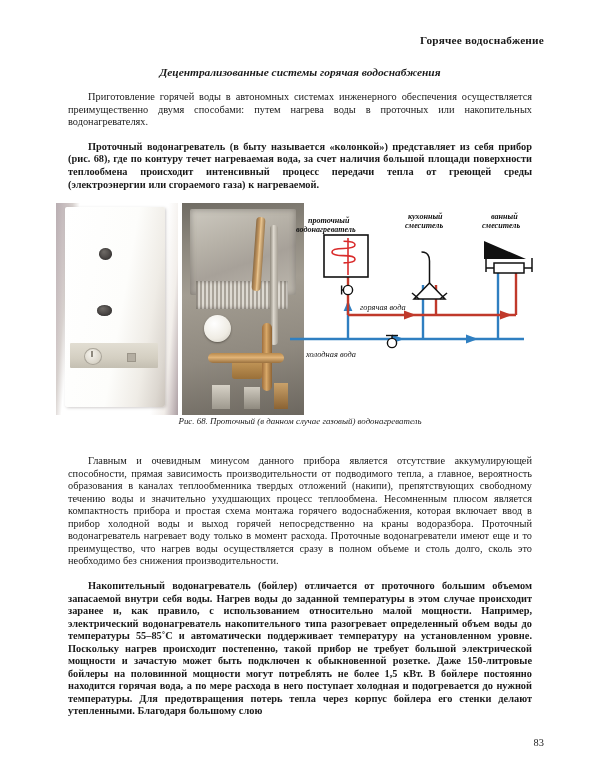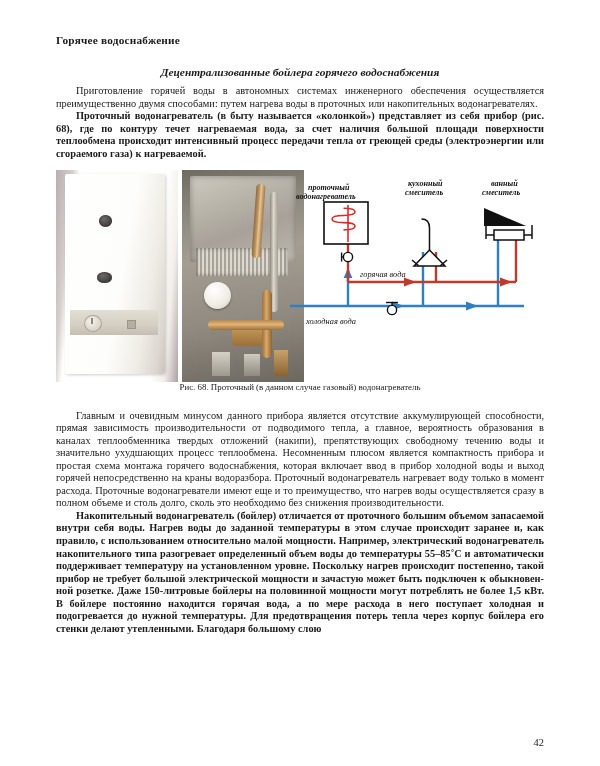--- a/index.html
+++ b/index.html
@@ -20,41 +20,41 @@
     position: absolute;
     inset: 0;
     padding: 34px 56px 0 56px;
     box-sizing: border-box;
   }
 
   
   .chapter-title {
     font-size: 11.3px;
     font-weight: bold;
-    text-align: left;
+    text-align: right;
     letter-spacing: .2px;
     margin: 0 0 18px 0;
     line-height: 1.2;
   }
   .section-title {
     font-size: 11.4px;
     font-weight: bold;
     font-style: italic;
     text-align: center;
     margin: 0 0 6px 0;
     line-height: 1.2;
   }
 
   
   .para {
     font-size: 10.35px;
     line-height: 12.55px;
     text-align: justify;
     text-indent: 20px;
-    margin: 0;
+    margin: 12px;
     hyphens: manual;
     word-spacing: .1px;
   }
   .para + .para { margin-top: 0px; font-weight: bold; }
   .block-lower .para { }
 
   
   .figure {
     margin: 9px 0 0 0;
     position: relative;
@@ -200,20 +200,21 @@
   }
   .sch-label-flow {
     font-family: "Liberation Serif", serif;
     font-style: italic;
     font-size: 8.4px;
     fill: #111;
   }
 
   .caption {
     font-size: 8.9px;
+    font-style: italic;
     text-align: center;
     margin: 5px 0 0 0;
     line-height: 1.25;
   }
 
   .gap-after-caption { height: 18px; }
 
   .page-number {
     position: absolute;
     right: 56px;
@@ -222,21 +223,21 @@
     font-family: "Liberation Serif", serif;
   }
 </style>
 </head>
 <body>
 
 <div class="page">
 
   <h1 class="chapter-title">Горячее водоснабжение</h1>
 
-  <h2 class="section-title">Децентрализованные бойлера горячего водоснабжения</h2>
+  <h2 class="section-title">Децентрализованные системы горячая водоснабжения</h2>
 
   <div>
     <p class="para">Приготовление горячей воды в автономных системах инженерного обеспечения осу­ществляется преимущественно двумя способами: путем нагрева воды в проточных или накопительных водонагревателях.</p>
     <p class="para">Проточный водонагреватель (в быту называется «колонкой») представляет из себя при­бор (рис. 68), где по контуру течет нагреваемая вода, за счет наличия большой площади поверхности теплообмена происходит интенсивный процесс передачи тепла от греющей среды (электроэнергии или сгораемого газа) к нагреваемой.</p>
   </div>
 
   <div class="figure">
 
     <div class="photos">
 
@@ -345,14 +346,14 @@
     </div>
   </div>
 
   <div class="gap-after-caption"></div>
 
   <div class="block-lower">
     <p class="para">Главным и очевидным минусом данного прибора является отсутствие аккумулирую­щей способности, прямая зависимость производительности от подводимого тепла, а глав­ное, вероятность образования в каналах теплообменника твердых отложений (накипи), препятствующих свободному течению воды и значительно ухудшающих процесс тепло­обмена. Несомненным плюсом является компактность прибора и простая схема монтажа горячего водоснабжения, которая включает ввод в прибор холодной воды и выход горя­чей непосредственно на краны водоразбора. Проточный водонагреватель нагревает воду только в момент расхода. Проточные водонагреватели имеют еще и то преимущество, что нагрев воды осуществляется сразу в полном объеме и столь долго, сколь это необходимо без снижения производительности.</p>
     <p class="para">Накопительный водонагреватель (бойлер) отличается от проточного большим объе­мом запасаемой внутри себя воды. Нагрев воды до заданной температуры в этом случае происходит заранее и, как правило, с использованием относительно малой мощности. Например, электрический водонагреватель накопительного типа разогревает определен­ный объем воды до температуры 55–85˚С и автоматически поддерживает температуру на установленном уровне. Поскольку нагрев происходит постепенно, такой прибор не тре­бует большой электрической мощности и зачастую может быть подключен к обыкновен­ной розетке. Даже 150-литровые бойлеры на половинной мощности могут потреблять не более 1,5 кВт. В бойлере постоянно находится горячая вода, а по мере расхода в него по­ступает холодная и подогревается до нужной температуры. Для предотвращения потерь тепла через корпус бойлера его стенки делают утепленными. Благодаря большому слою</p>
   </div>
 
-  <div class="page-number">42</div>
+  <div class="page-number">83</div>
 </div>
 
 </body></html>

